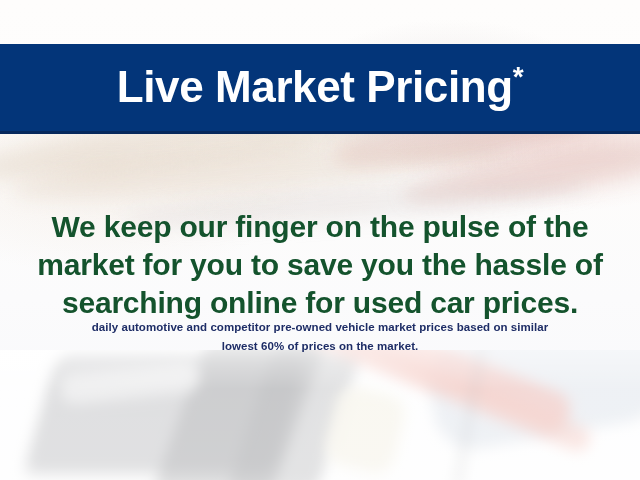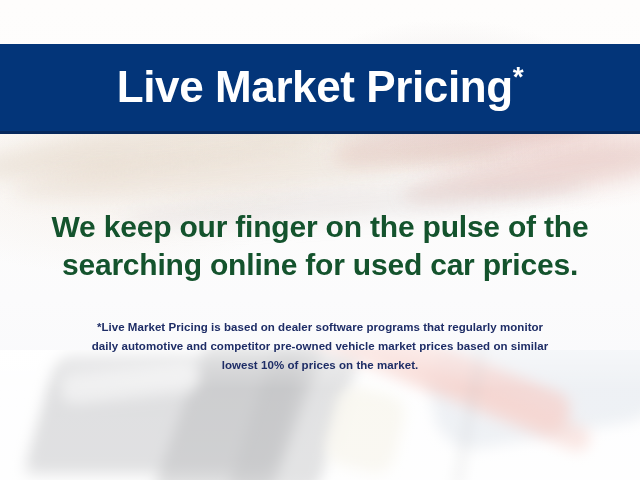--- a/index.html
+++ b/index.html
@@ -180,22 +180,22 @@
     </div>
   </div>
 
   <div class="header-band">
     <h1 class="header-title"><span>Live Market Pricing</span><span class="star">*</span></h1>
     <div class="rule"></div>
   </div>
 
   <div class="headline">
     <span class="ln">We keep our finger on the pulse of the</span>
+    <span class="ln">market for you to save you the hassle of</span>
     <span class="ln">searching online for used car prices.</span>
   </div>
 
   <div class="fineprint">
-    <span class="ln">*Live Market Pricing is based on dealer software programs that regularly monitor</span>
     <span class="ln">daily automotive and competitor pre-owned vehicle market prices based on similar</span>
-    <span class="ln">lowest 10% of prices on the market.</span>
+    <span class="ln">lowest 60% of prices on the market.</span>
   </div>
 
 </div>
 
 </body></html>

